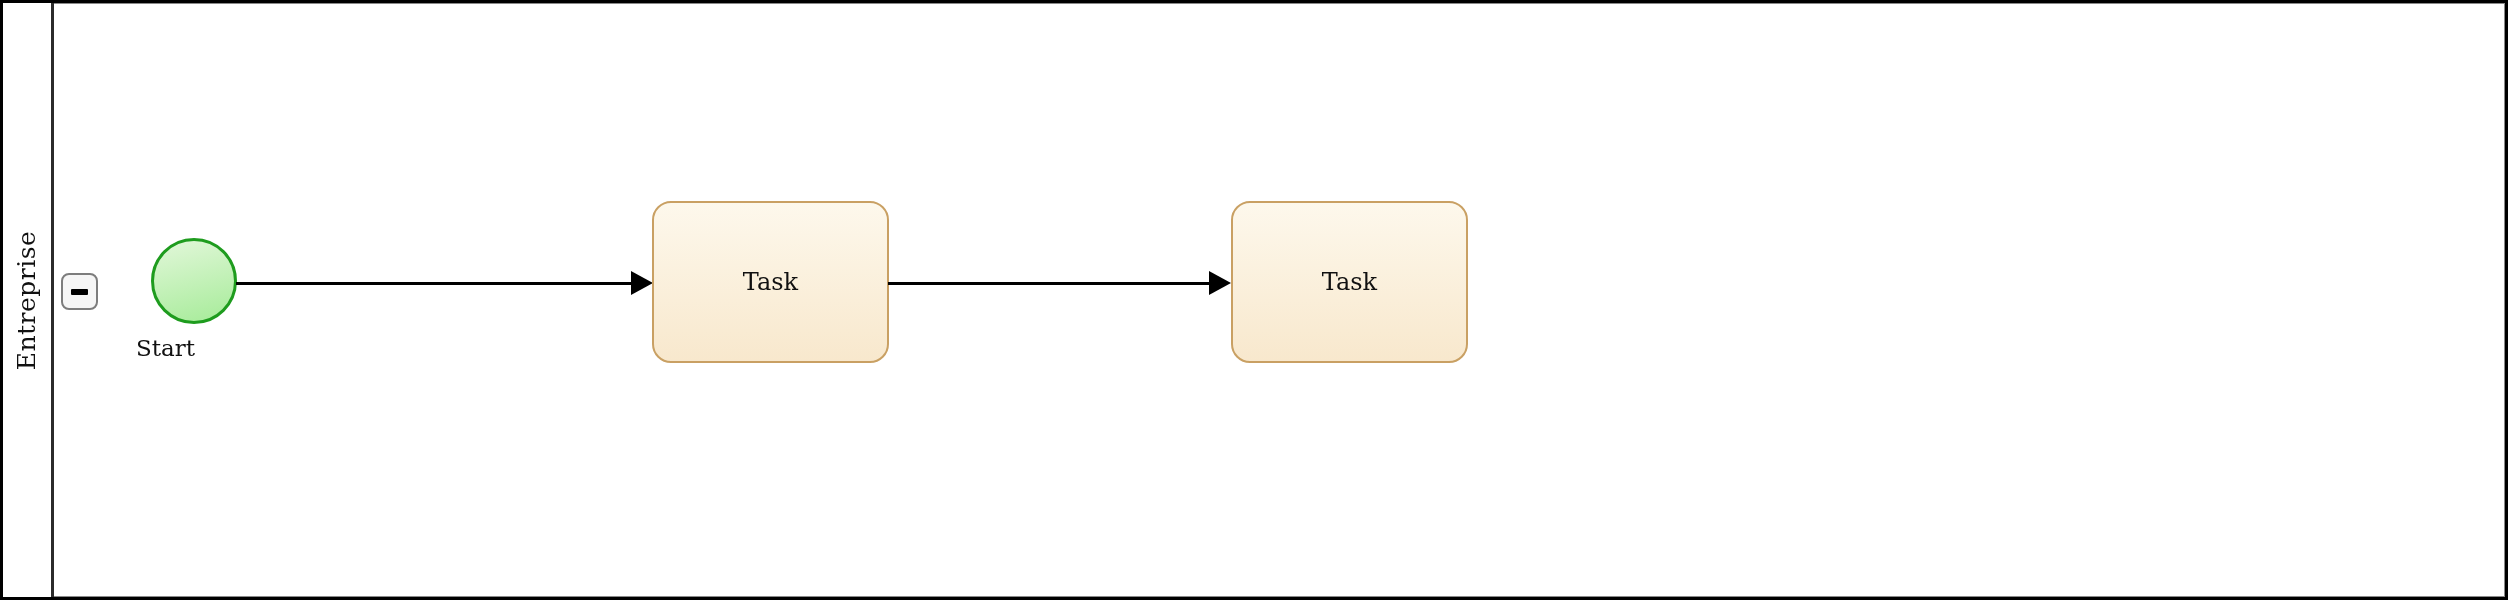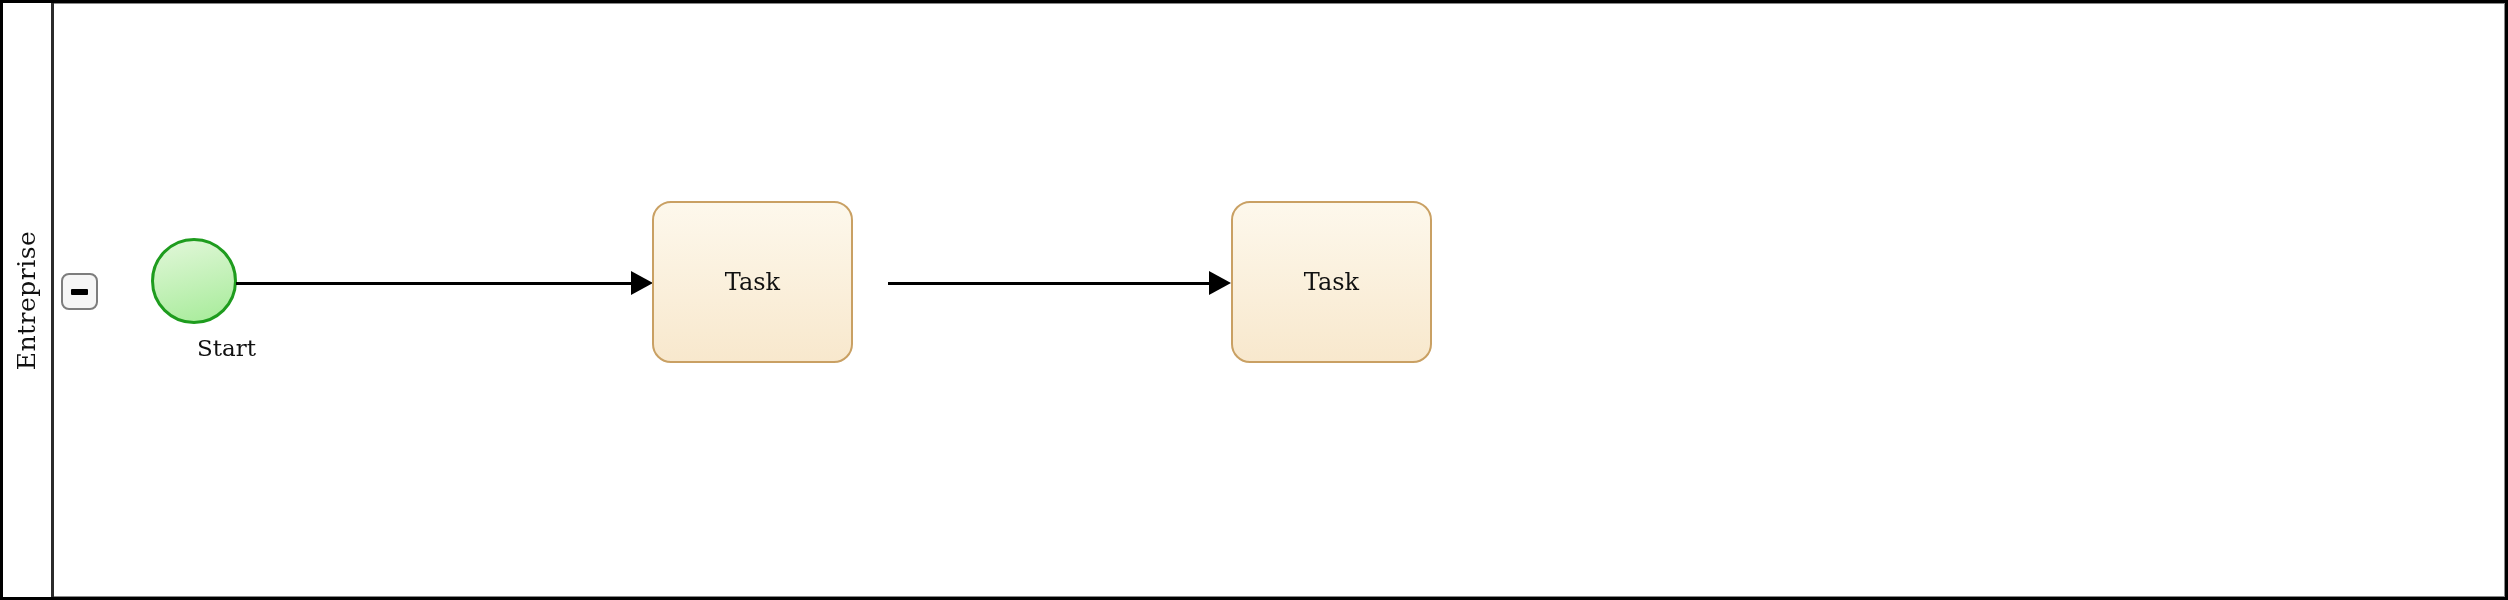--- a/index.html
+++ b/index.html
@@ -74,29 +74,29 @@
     left: 148px; top: 235px;
     width: 86px; height: 86px;
     border: 3px solid var(--start-border, #1e9c1e);
     border-radius: 50%;
     background: linear-gradient(165deg, var(--start-fill-top, #dcf6d3) 10%, var(--start-fill-bottom, #a9ec9c) 95%);
   }
   .start-label {
     position: absolute;
     left: 133px; top: 332px;
     width: 120px;
-    text-align: right;
+    text-align: left;
     font-size: 23px;
   }
 
   
   .task {
     position: absolute;
     top: 198px;
-    width: 201px; height: 162px;
+    width: 237px; height: 162px;
     border: 2px solid var(--task-border, #c9a063);
     border-radius: 19px;
     background: linear-gradient(to bottom, var(--task-fill-top, #fdf8ec) 0%, var(--task-fill-bottom, #f8e8cd) 100%);
     display: flex;
     align-items: center;
     justify-content: center;
     font-size: 24px;
   }
   .task-1 { left: 649px; }
   .task-2 { left: 1228px; }

